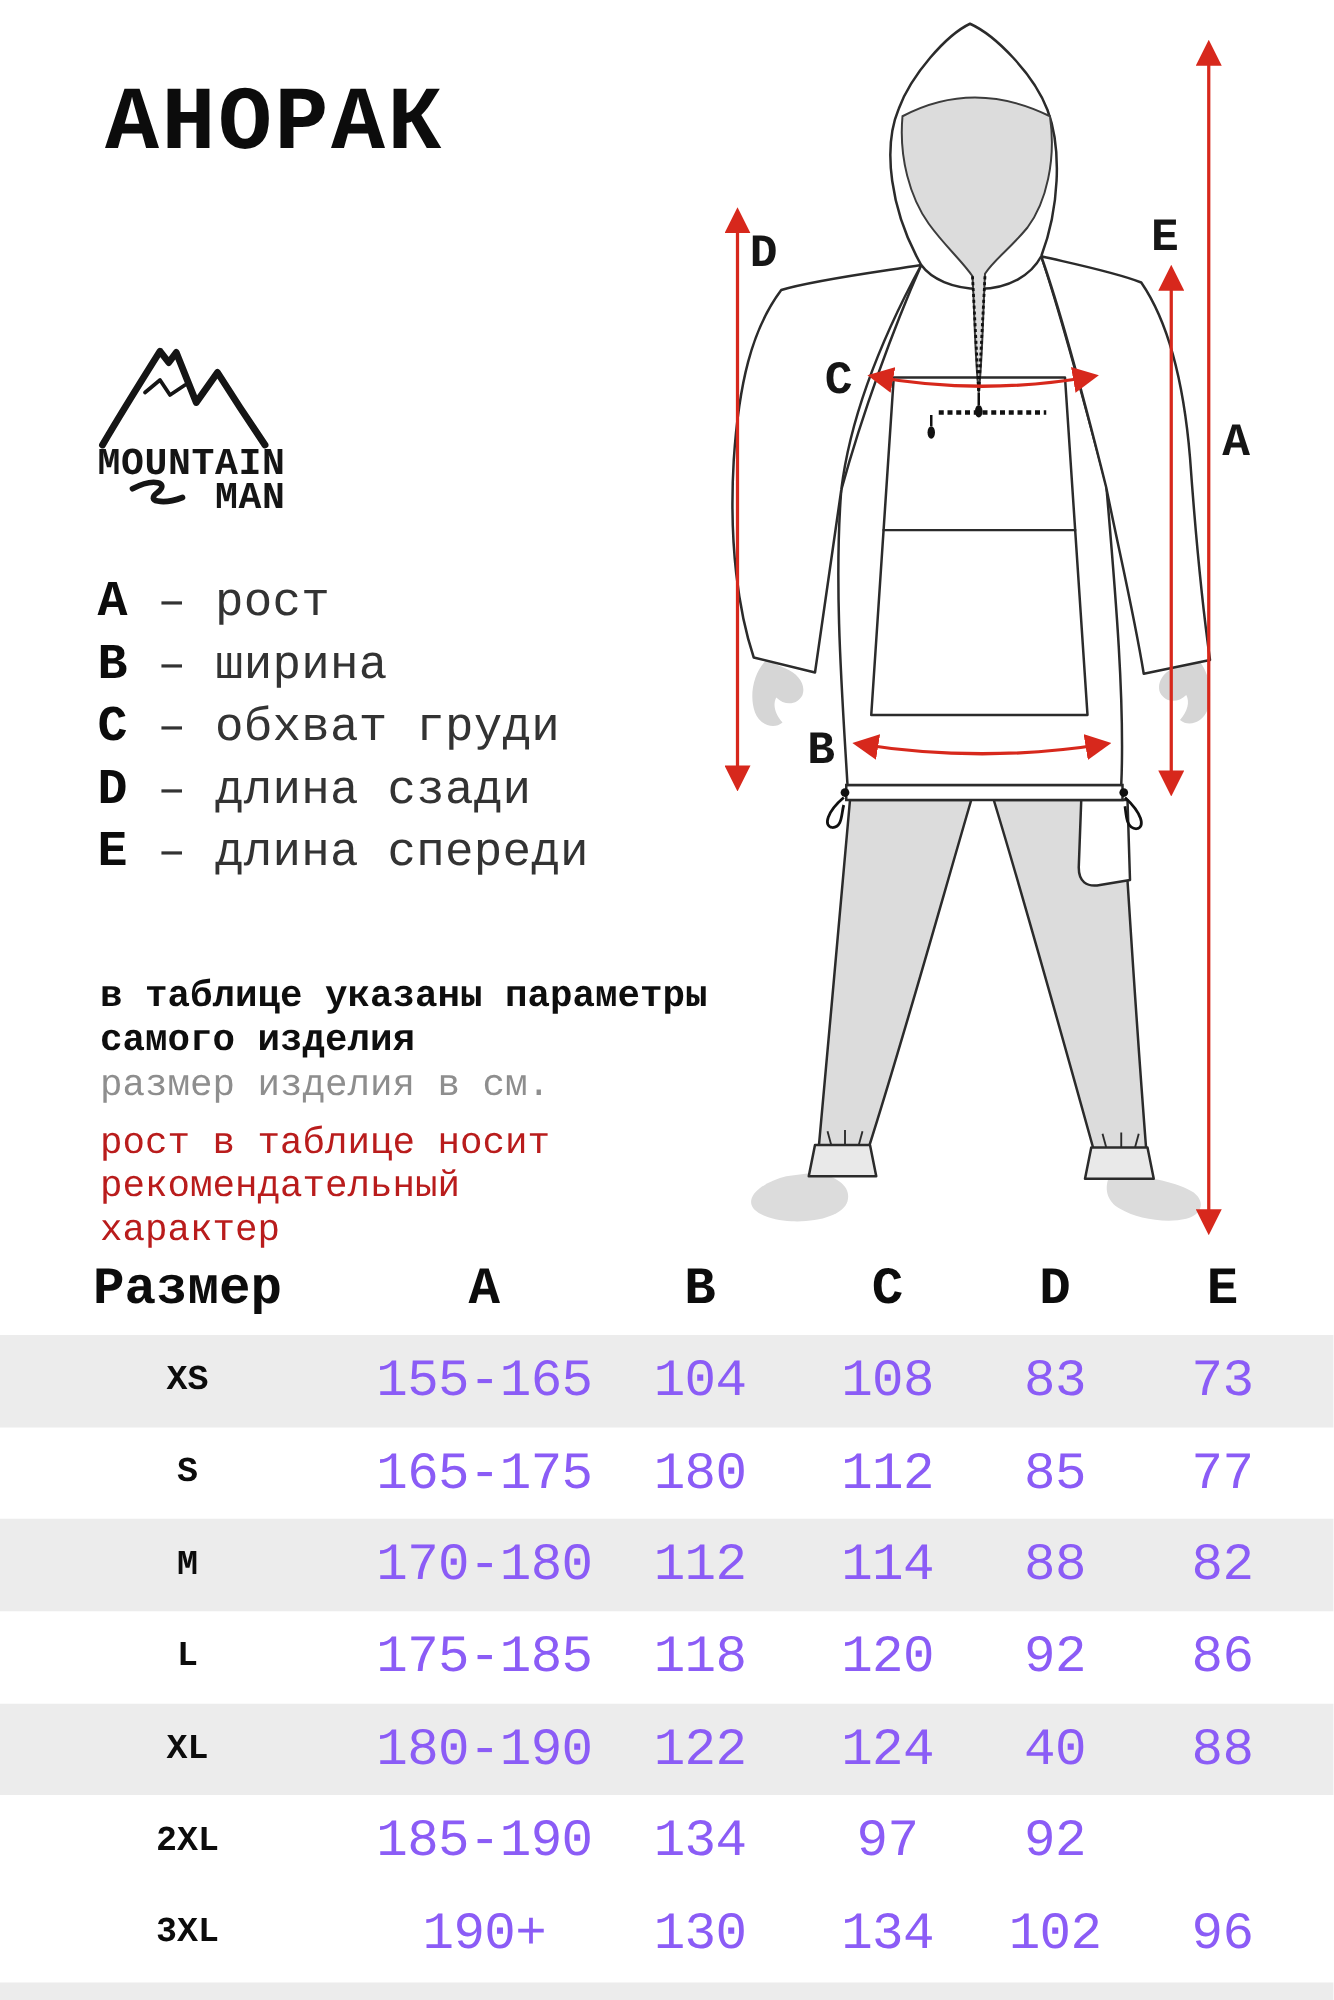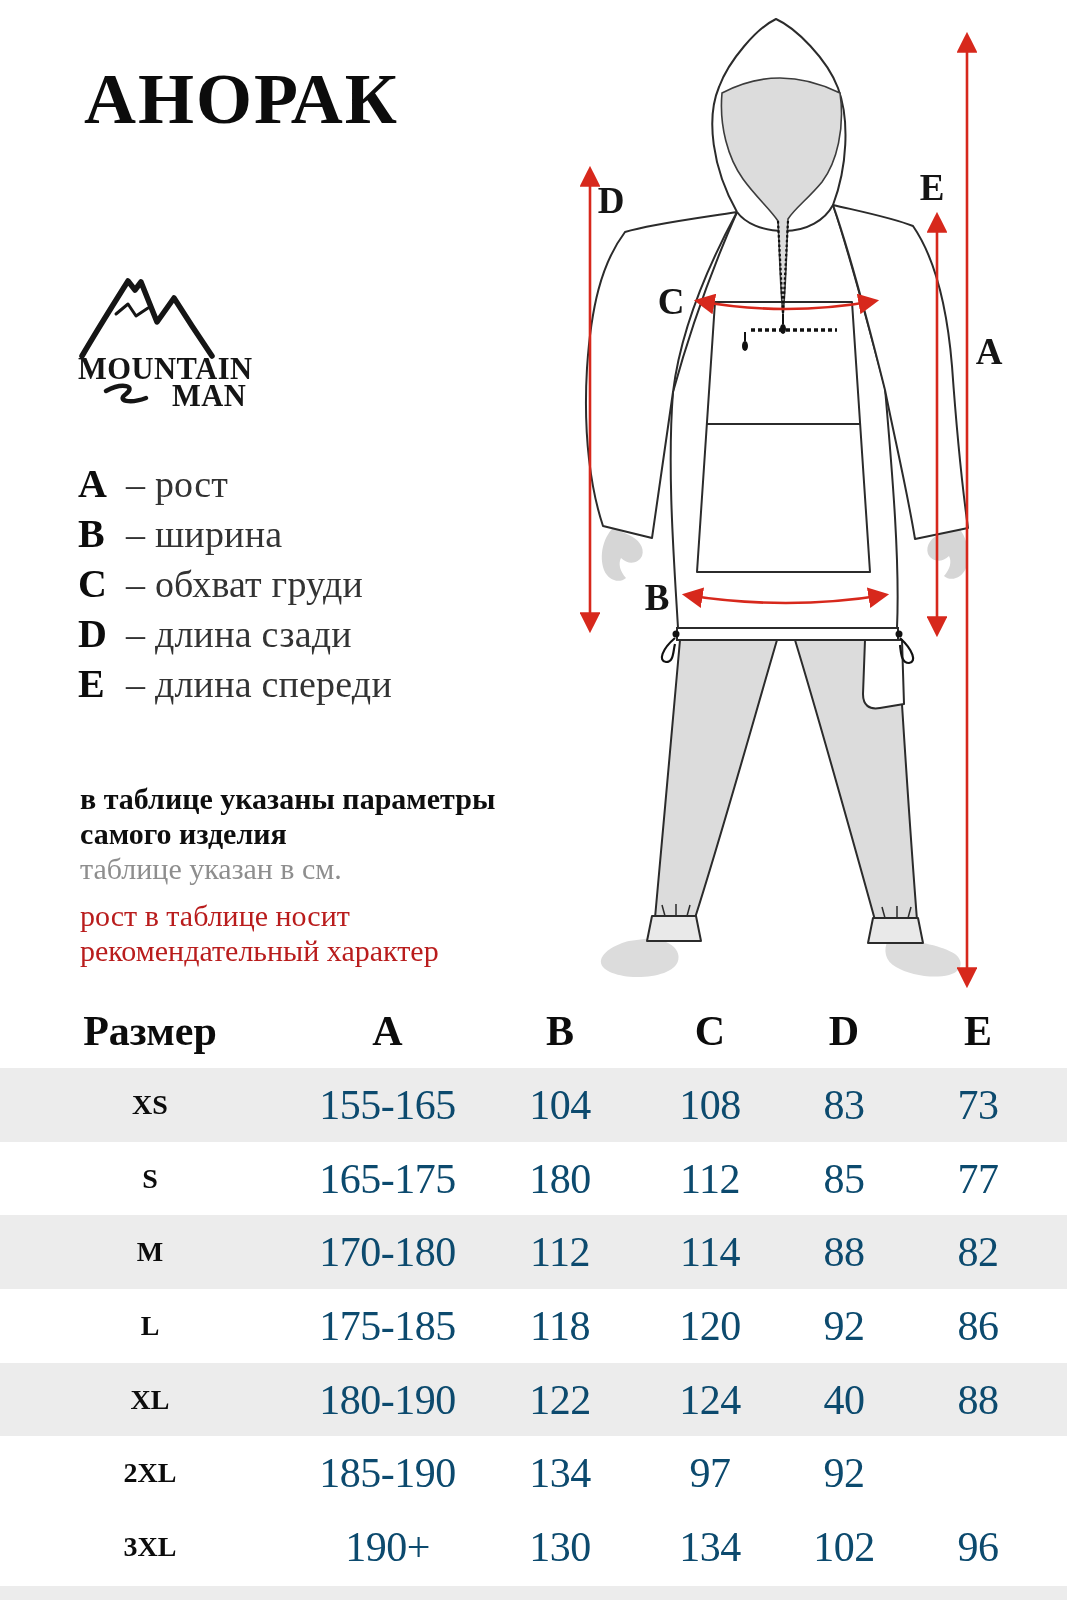--- a/index.html
+++ b/index.html
@@ -1,19 +1,19 @@
 <!DOCTYPE html>
 <html><head>
 <meta charset="utf-8">
 <style>
   * { margin:0; padding:0; box-sizing:border-box; }
   html,body { background:#ffffff; }
   .page {
     position:relative; width:1067px; height:1600px; background:#ffffff;
-    overflow:hidden; font-family:Liberation Serif, serif; color:#101010;padding-left:33px;
+    overflow:hidden; font-family:Liberation Mono, monospace; color:#101010;padding-left:33px;
   }
   
   .title {
     position:absolute; left:84px; top:58px;
     font-size:72px; font-weight:800; letter-spacing:2px; color:#0c0c0c;
   }
   .logo { position:absolute; left:78px; top:258px; width:182px; height:154px; }
   .legend { position:absolute; left:78px; top:460px; }
   .legend-row { display:flex; align-items:baseline; height:50px; }
   .legend-key { width:48px; font-size:40px; font-weight:800; color:#0c0c0c; }
@@ -36,21 +36,21 @@
   .size-table { position:absolute; left:0; top:994px; width:1067px; }
   .trow {
     display:grid; grid-template-columns:300px 175px 170px 130px 138px 130px;
     padding-right:24px; align-items:center; text-align:center;
   }
   .thead { height:74px; }
   .thead .hcell { font-size:42px; font-weight:800; color:#0c0c0c; }
   .tbody .trow { height:73.7px; }
   .trow.shaded { background:#ececec; }
   .cell-size { font-size:28px; font-weight:800; color:#0c0c0c; }
-  .cell-val { font-size:42px; font-weight:400; color:#0c4a6e; letter-spacing:-0.5px; }
+  .cell-val { font-size:42px; font-weight:400; color:#8b5cf6; letter-spacing:-0.5px; }
   .bottom-strip { position:absolute; left:0; top:1586px; width:1067px; height:14px; background:#ececec; }
 </style>
 </head>
 <body>
 
 <div class="page">
 
   <div class="title">АНОРАК</div>
 
   <svg class="logo" viewBox="0 0 182 154">
@@ -80,21 +80,21 @@
       <span class="legend-key">D</span>
       <span class="legend-label">– длина сзади</span>
     </div>
     <div class="legend-row">
       <span class="legend-key">E</span>
       <span class="legend-label">– длина спереди</span>
     </div>
   </div>
 
   <div class="note-bold">в таблице указаны параметры самого изделия</div>
-  <div class="note-gray1">таблице указан в см.</div>
+  <div class="note-gray1">размер изделия в см.</div>
   <div class="note-gray2">рост в таблице носит рекомендательный характер</div>
 
   <svg class="figure" viewBox="0 0 460 1000">
     <defs>
       <marker id="ah" viewBox="0 0 10 10" refX="8" refY="5" markerWidth="8" markerHeight="8" orient="auto-start-reverse">
         <path d="M 0 0 L 10 5 L 0 10 Z" fill="#d7281c"></path>
       </marker>
     </defs>
 
     <g fill="#d6d6d6" stroke="none">

